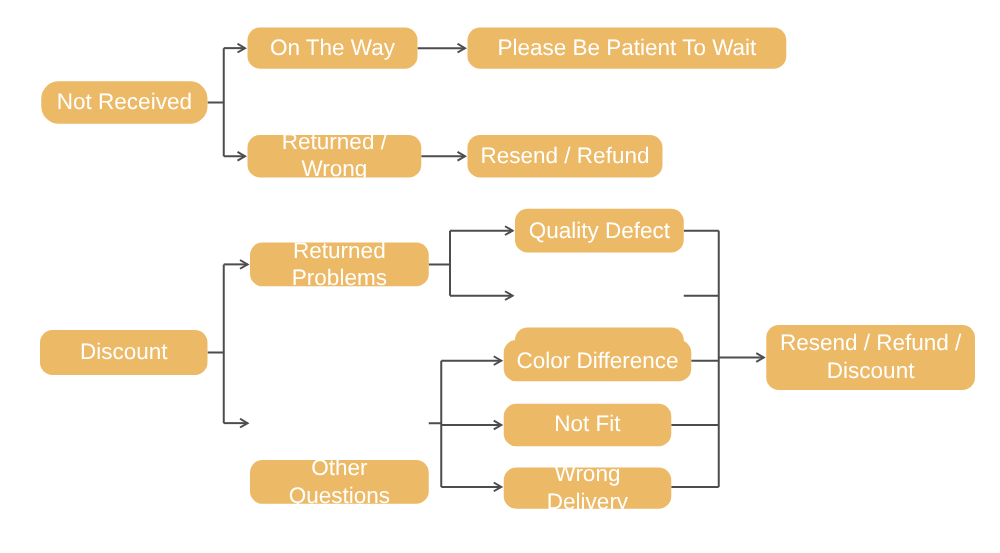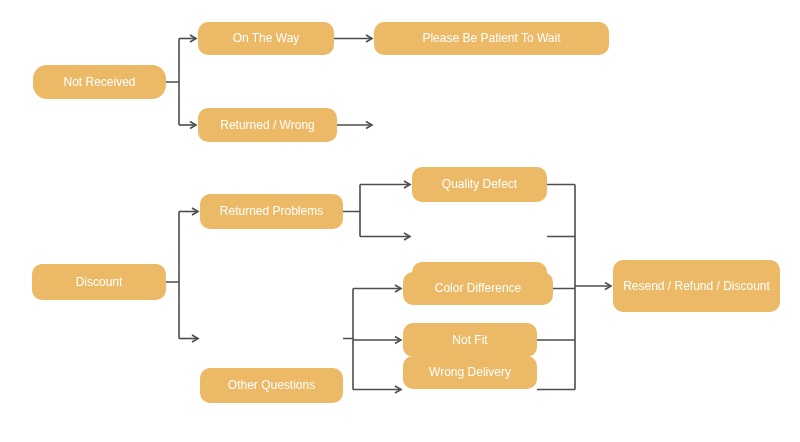--- a/index.html
+++ b/index.html
@@ -18,21 +18,21 @@
   }
   #edges{position:absolute;left:0;top:0;width:800px;height:442px;}
   #edges path{stroke:var(--line);stroke-width:1.6;fill:none;}
   .node{
     position:absolute;
     background:var(--node-fill);
     color:var(--node-text);
     border-radius:10px;
     display:flex;align-items:center;justify-content:center;
     text-align:center;
-    font-size:12px;line-height:1.22;
+    font-size:18px;line-height:1.22;
     box-sizing:border-box;
     padding:4px 6px;
     user-select:none;
   }
 </style>
 </head>
 <body>
 
 <div id="canvas">
 
@@ -72,38 +72,39 @@
     </g>
 
     <g>
       <path d="M547 184.5 H575 M547 236.5 H575 M553 288.5 H575 M537 340 H575 M537 389.5 H575 M575 184.5 V389.5"></path>
       <path d="M575 286 H611" marker-end="url(#arrow)"></path>
     </g>
   </svg>
 
   <div class="node" style="left:198px;top:22px;width:136px;height:33px;">On The Way</div>
 
-  <div class="node" style="left:374px;top:22px;width:235px;height:33px;">Please Be Patient To Wait</div>
+  <div class="node" style="left:374px;top:22px;width:255px;height:33px;">Please Be Patient To Wait</div>
 
   <div class="node" style="left:33px;top:65px;width:133px;height:34px;border-radius:14px;">Not Received</div>
 
   <div class="node" style="left:198px;top:108px;width:139px;height:34px;">Returned / Wrong</div>
 
+  <div class="node" style="left:374px;top:108px;width:156px;height:34px;">Resend / Refund</div>
 
   <div class="node" style="left:412px;top:167px;width:135px;height:35px;">Quality Defect</div>
 
   <div class="node" style="left:200px;top:194px;width:143px;height:35px;">Returned Problems</div>
 
   <div class="node" style="left:412px;top:219px;width:135px;height:35px;margin-top:43px;">Damage</div>
 
   <div class="node" style="left:32px;top:264px;width:134px;height:36px;">Discount</div>
 
   <div class="node" style="left:403px;top:272px;width:150px;height:33px;">Color Difference</div>
 
   <div class="node" style="left:613px;top:260px;width:167px;height:52px;">Resend / Refund / Discount</div>
 
   <div class="node" style="left:200px;top:321px;width:143px;height:35px;margin-top:47px;">Other Questions</div>
 
   <div class="node" style="left:403px;top:323px;width:134px;height:34px;">Not Fit</div>
 
-  <div class="node" style="left:403px;top:356px;width:134px;height:33px;">Wrong Delivery</div>
+  <div class="node" style="left:403px;top:374px;width:134px;height:33px;">Wrong Delivery</div>
 
 </div>
 
 </body></html>

